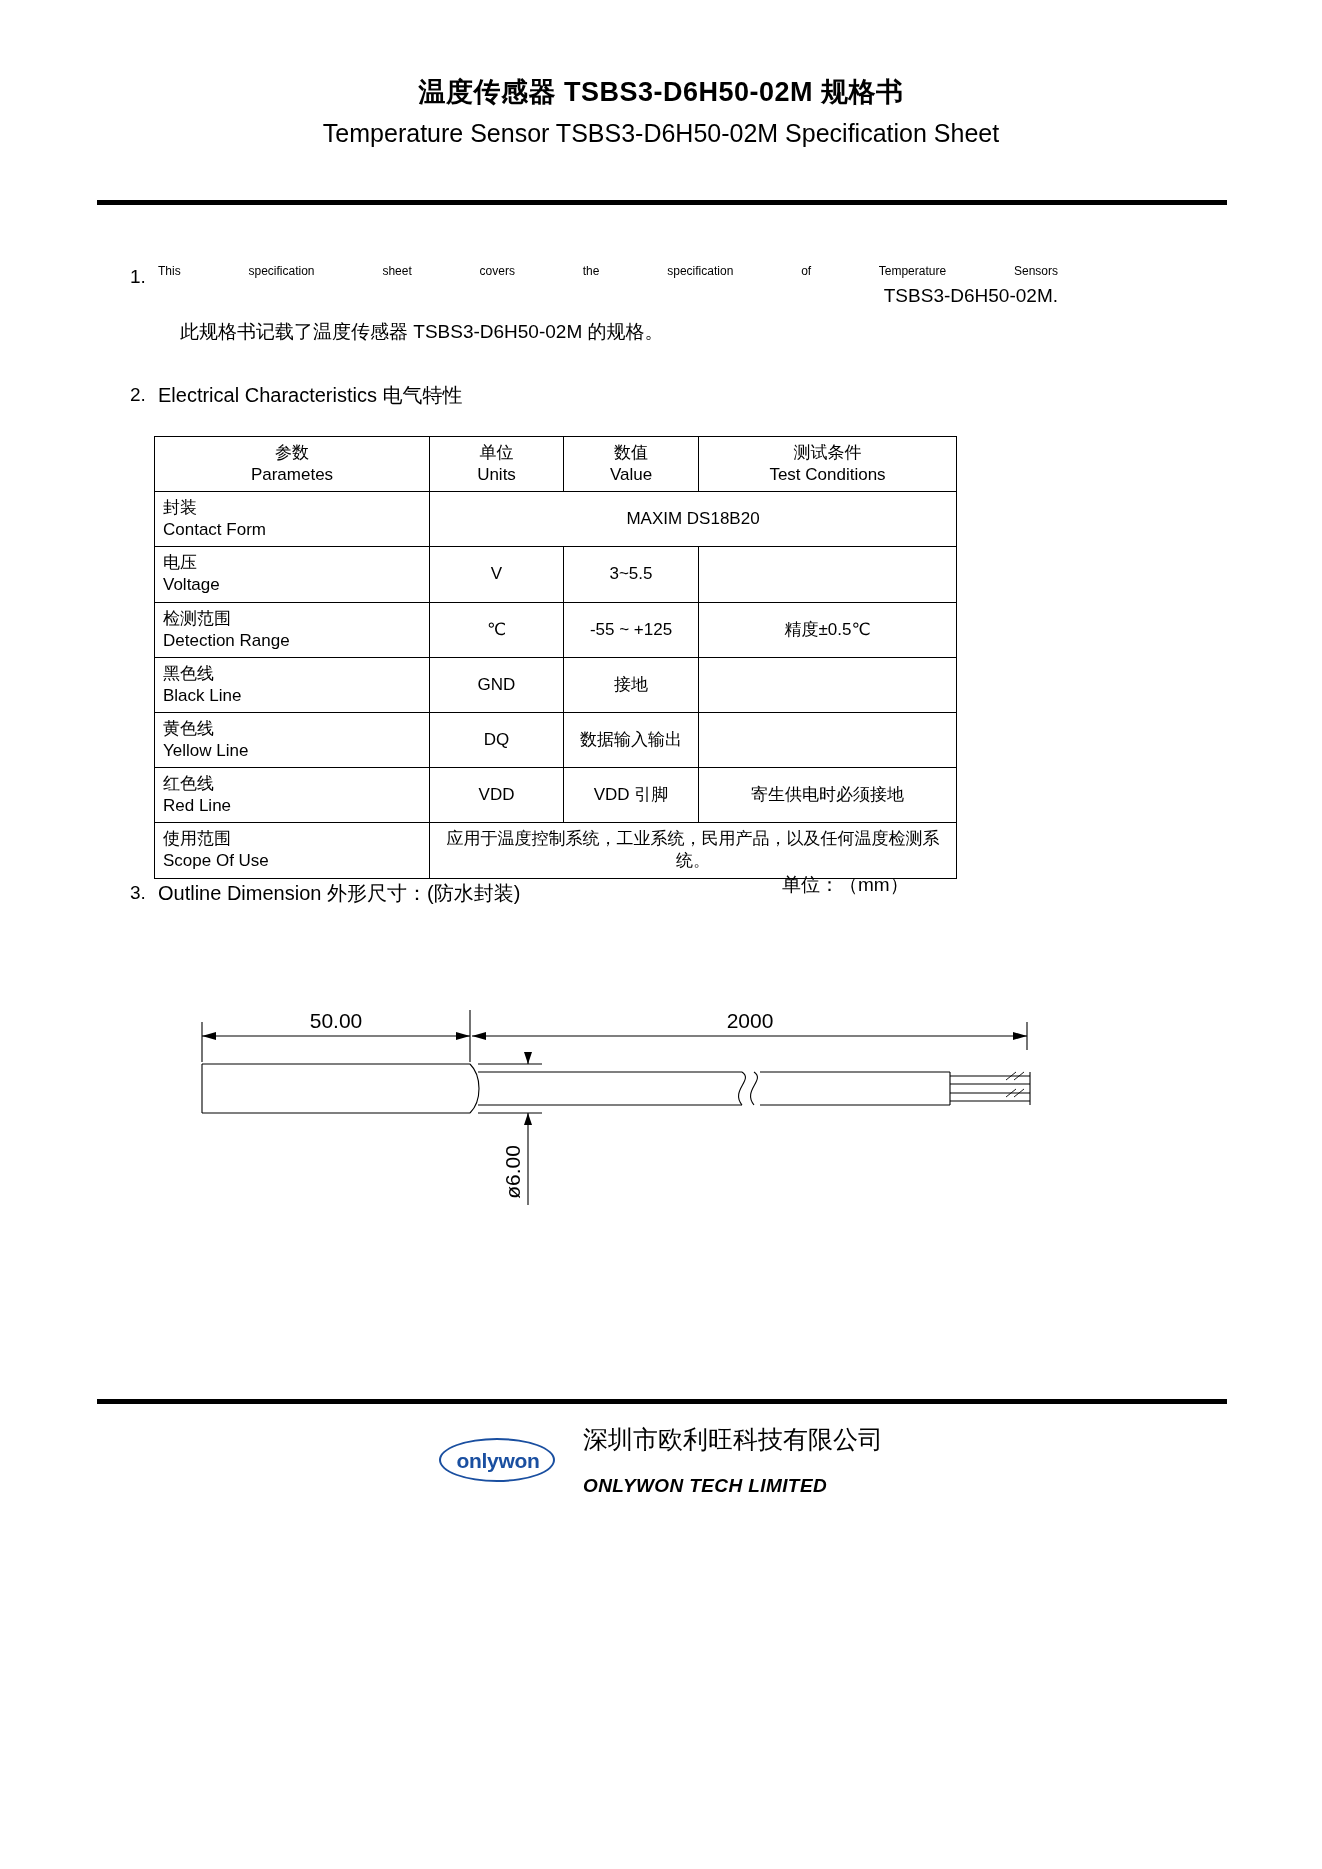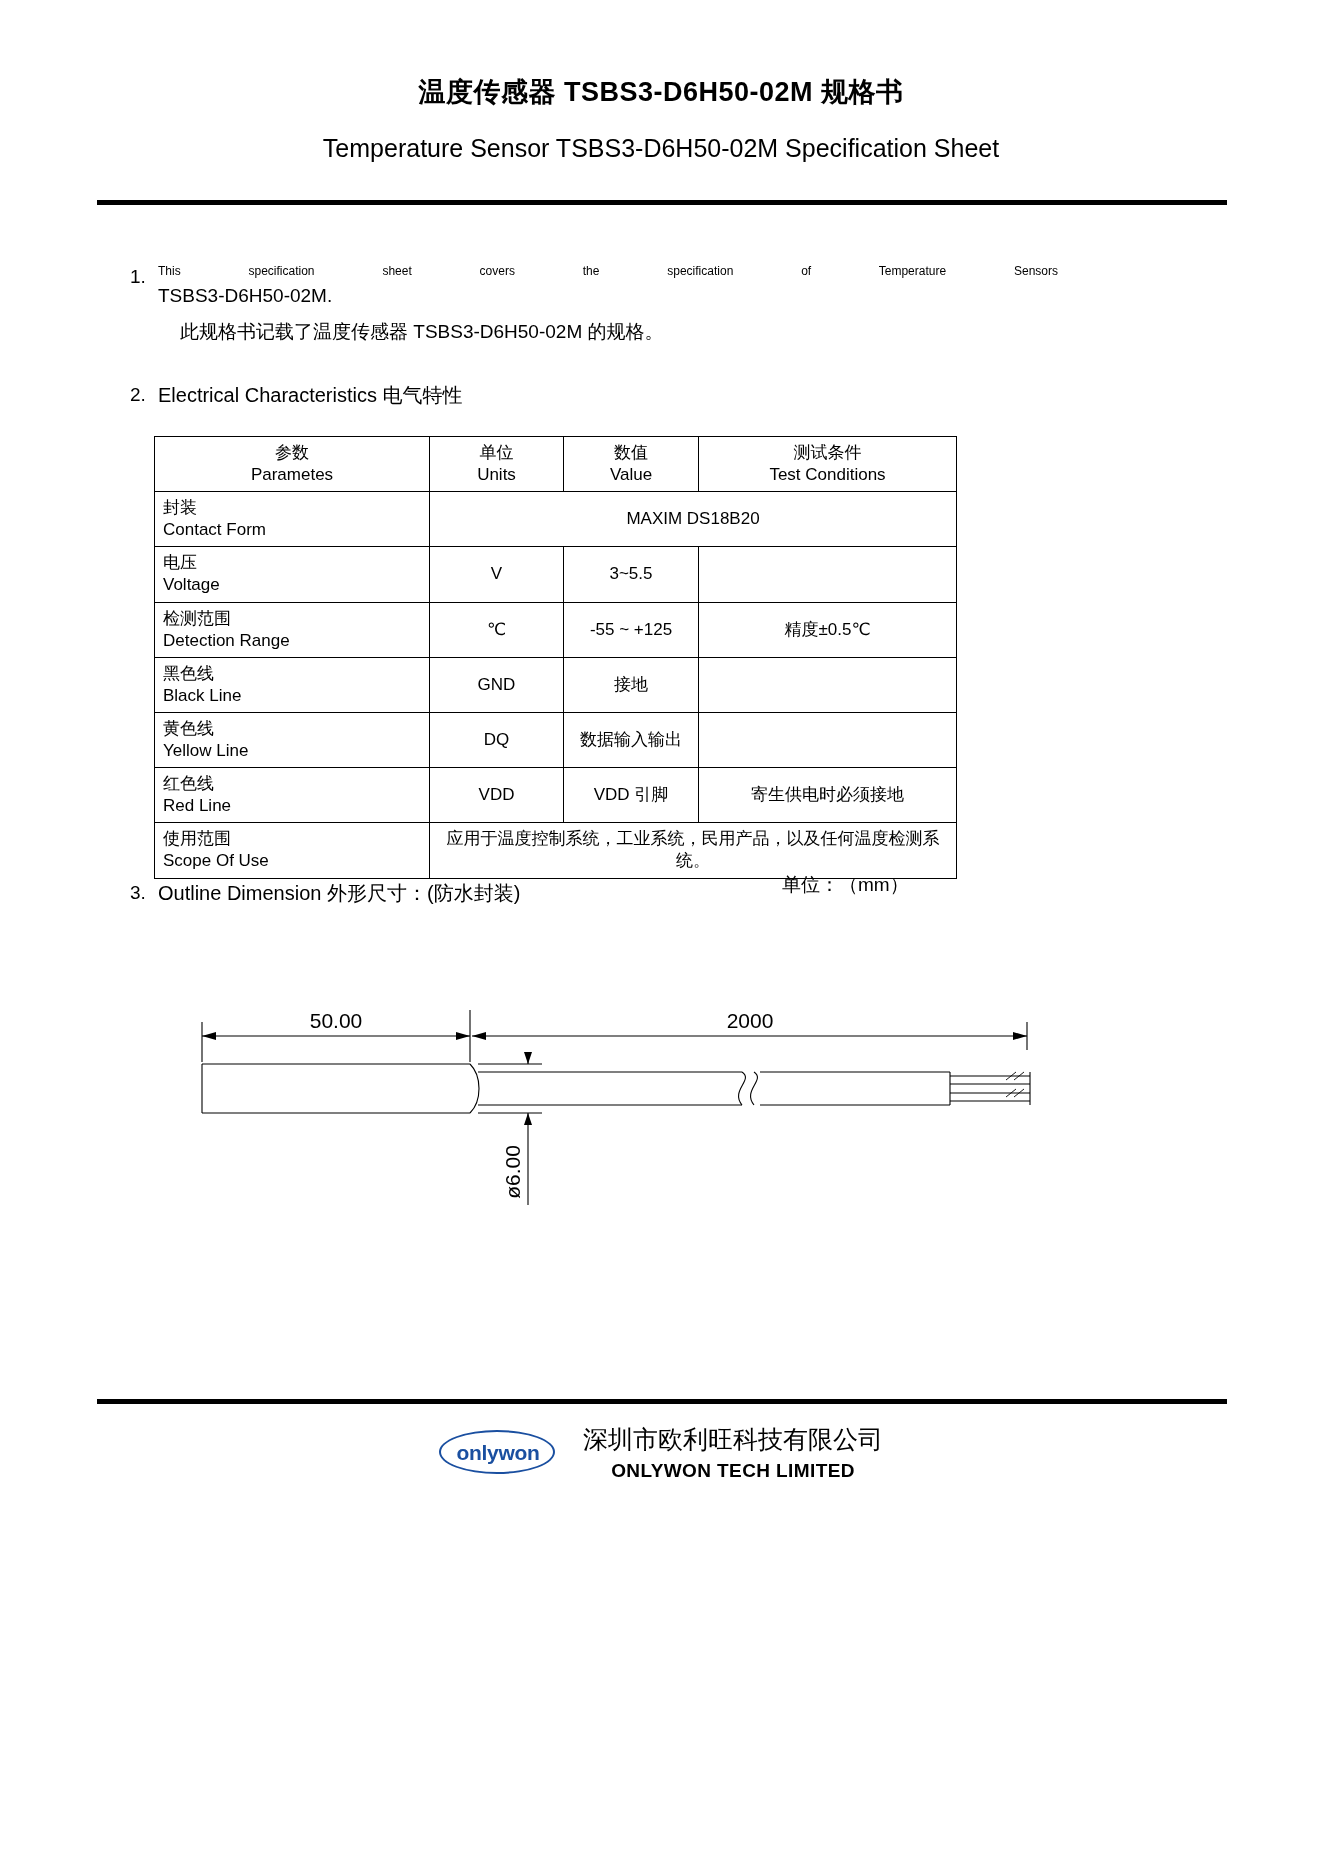--- a/index.html
+++ b/index.html
@@ -30,21 +30,21 @@
   .title-cn {
     font-size: 27px;
     font-weight: bold;
     letter-spacing: 0.5px;
     line-height: 1.35;
   }
   .title-en {
     font-size: 25px;
     font-weight: normal;
     line-height: 1.45;
-    margin-top: 20px;
+    margin-top: 5px;
   }
 
   
   .hr-top {
     position: absolute;
     left: 97px;
     top: 200px;
     width: 1130px;
     border-top: 4px solid #000;
     border-bottom: 1px solid #000;
@@ -82,21 +82,21 @@
 
   #sec1 { left: 130px; top: 262px; width: 930px; }
   #sec1 .sec-body { width: 900px; }
   .just-line {
     text-align: justify;
     text-align-last: justify;
     font-size: 12px;
     line-height: 1.6;
   }
   .plain-line {
-    text-align: left;
+    text-align: right;
     font-size: 19px;
     line-height: 1.6;
   }
   .cn-line {
     font-size: 19px;
     line-height: 1.7;
     margin-top: 4px;
     padding-left: 22px;
   }
 
@@ -197,22 +197,23 @@
   .footer-names { text-align: left; }
   .company-cn {
     font-size: 25px;
     font-weight: normal;
     line-height: 1.25;
   }
   .company-en {
     font-size: 19px;
     font-weight: bold;
     letter-spacing: 0.4px;
-    margin-top: 5px;
-    text-align: center;
+    margin-top: 20px;
+    text-align: left;
+    font-style: italic;
   }
 </style>
 </head>
 <body>
 
 <div class="page">
 
   <div class="title-block">
     <div class="title-cn">温度传感器 TSBS3-D6H50-02M 规格书</div>
     <div class="title-en">Temperature Sensor TSBS3-D6H50-02M Specification Sheet</div>

